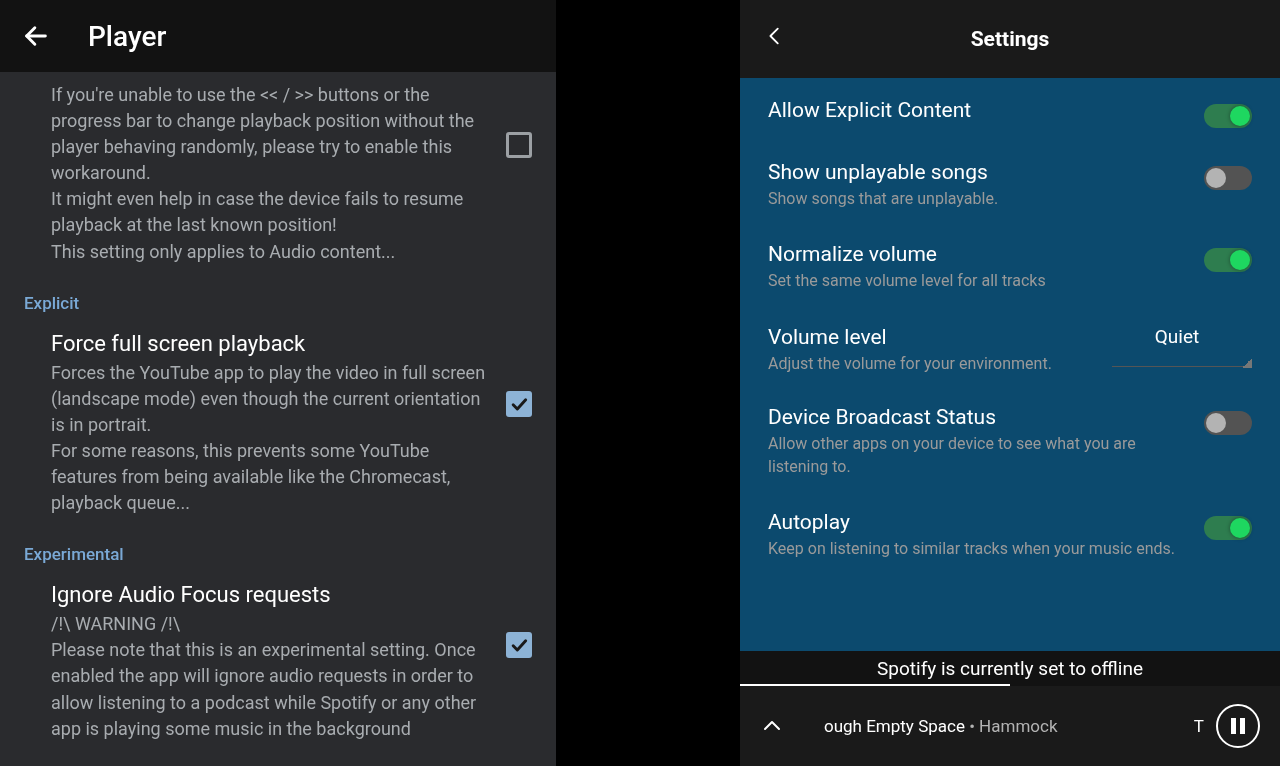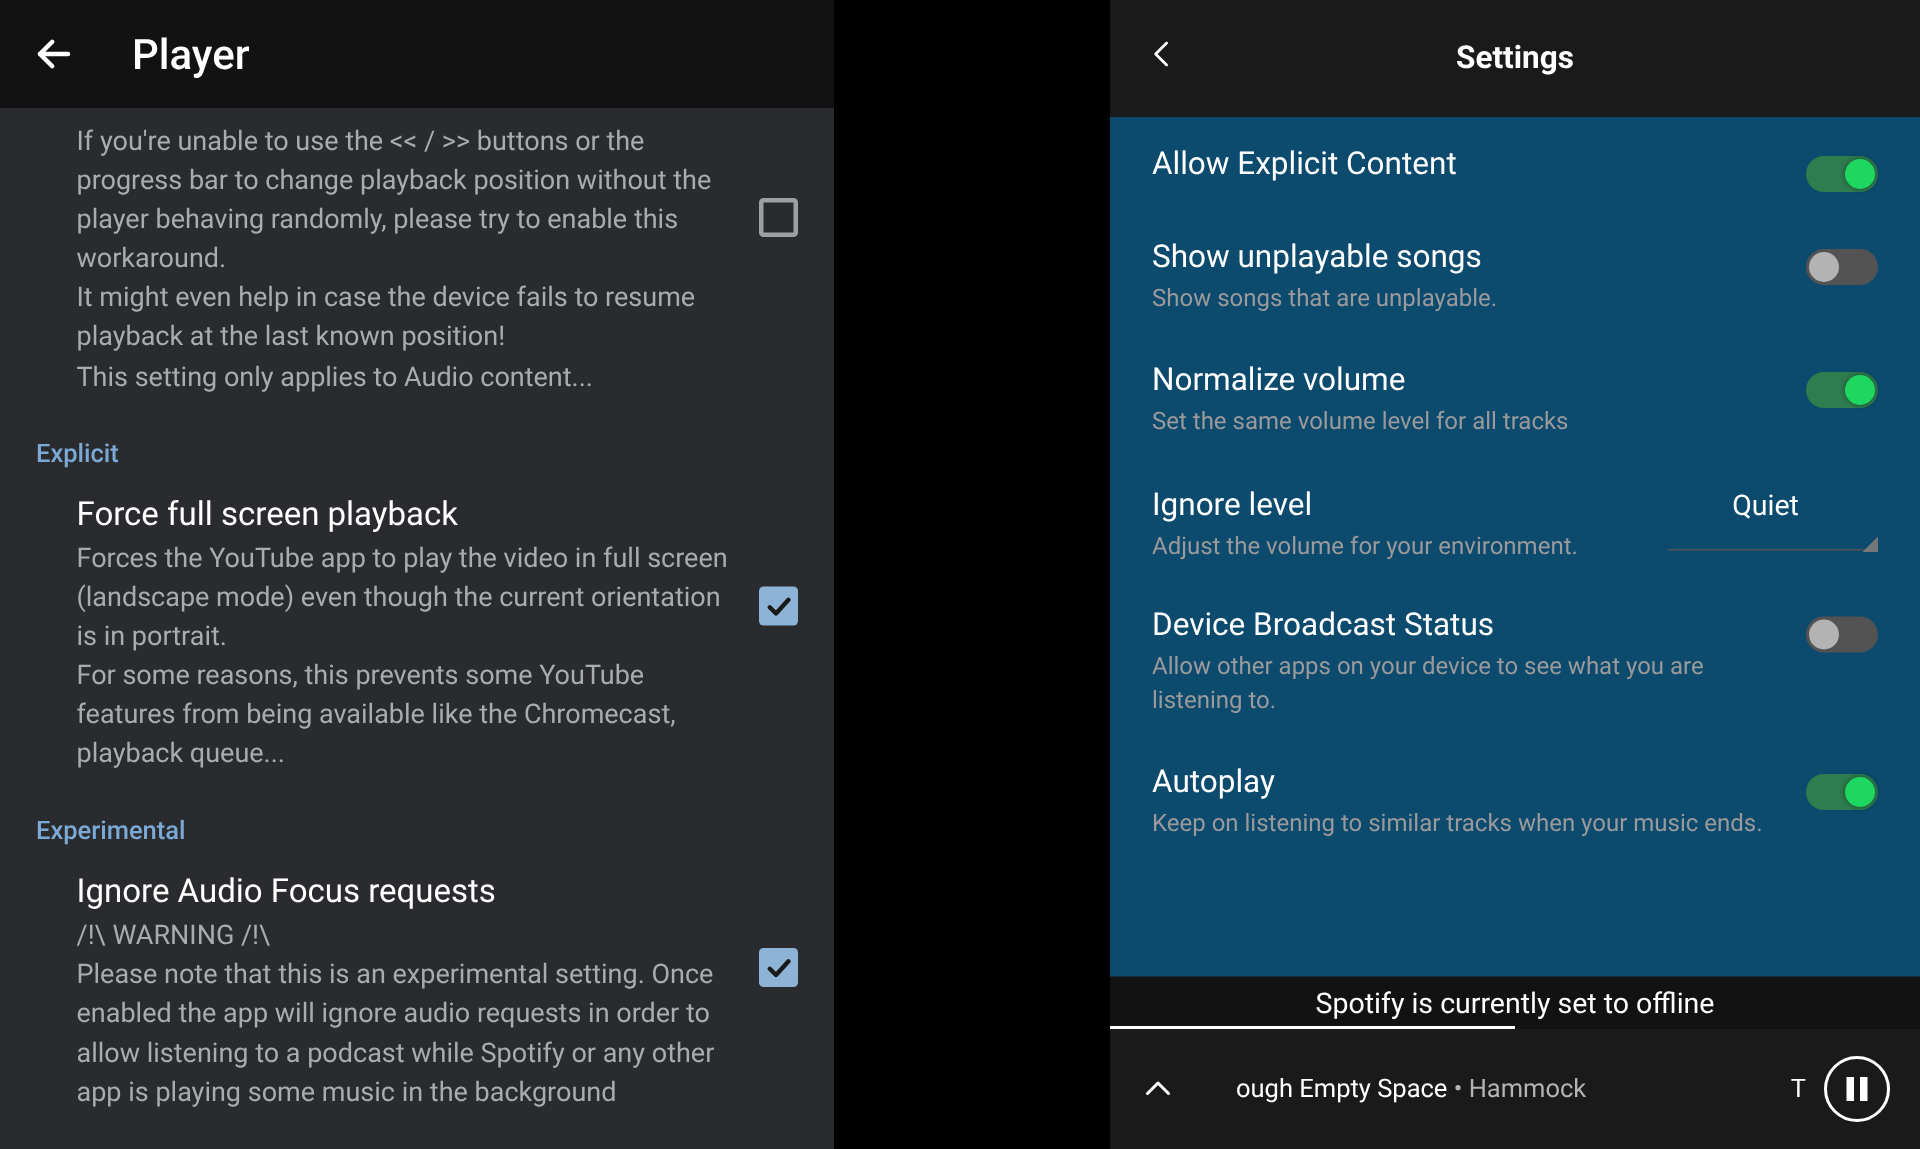--- a/index.html
+++ b/index.html
@@ -360,21 +360,21 @@
           <div class="r-title">Normalize volume</div>
           <div class="r-desc">Set the same volume level for all tracks</div>
         </div>
         <div class="toggle toggle-on">
             <div class="toggle-knob"></div>
           </div>
       </div>
 
       <div class="volume-level-row">
         <div class="r-text">
-          <div class="r-title">Ignore level</div>
+          <div class="r-title">Volume level</div>
           <div class="r-desc">Adjust the volume for your environment.</div>
         </div>
         <div class="volume-dropdown">
           <div class="volume-value">Quiet</div>
           <div class="volume-underline">
               <div class="volume-triangle"></div>
             </div>
         </div>
       </div>
 

